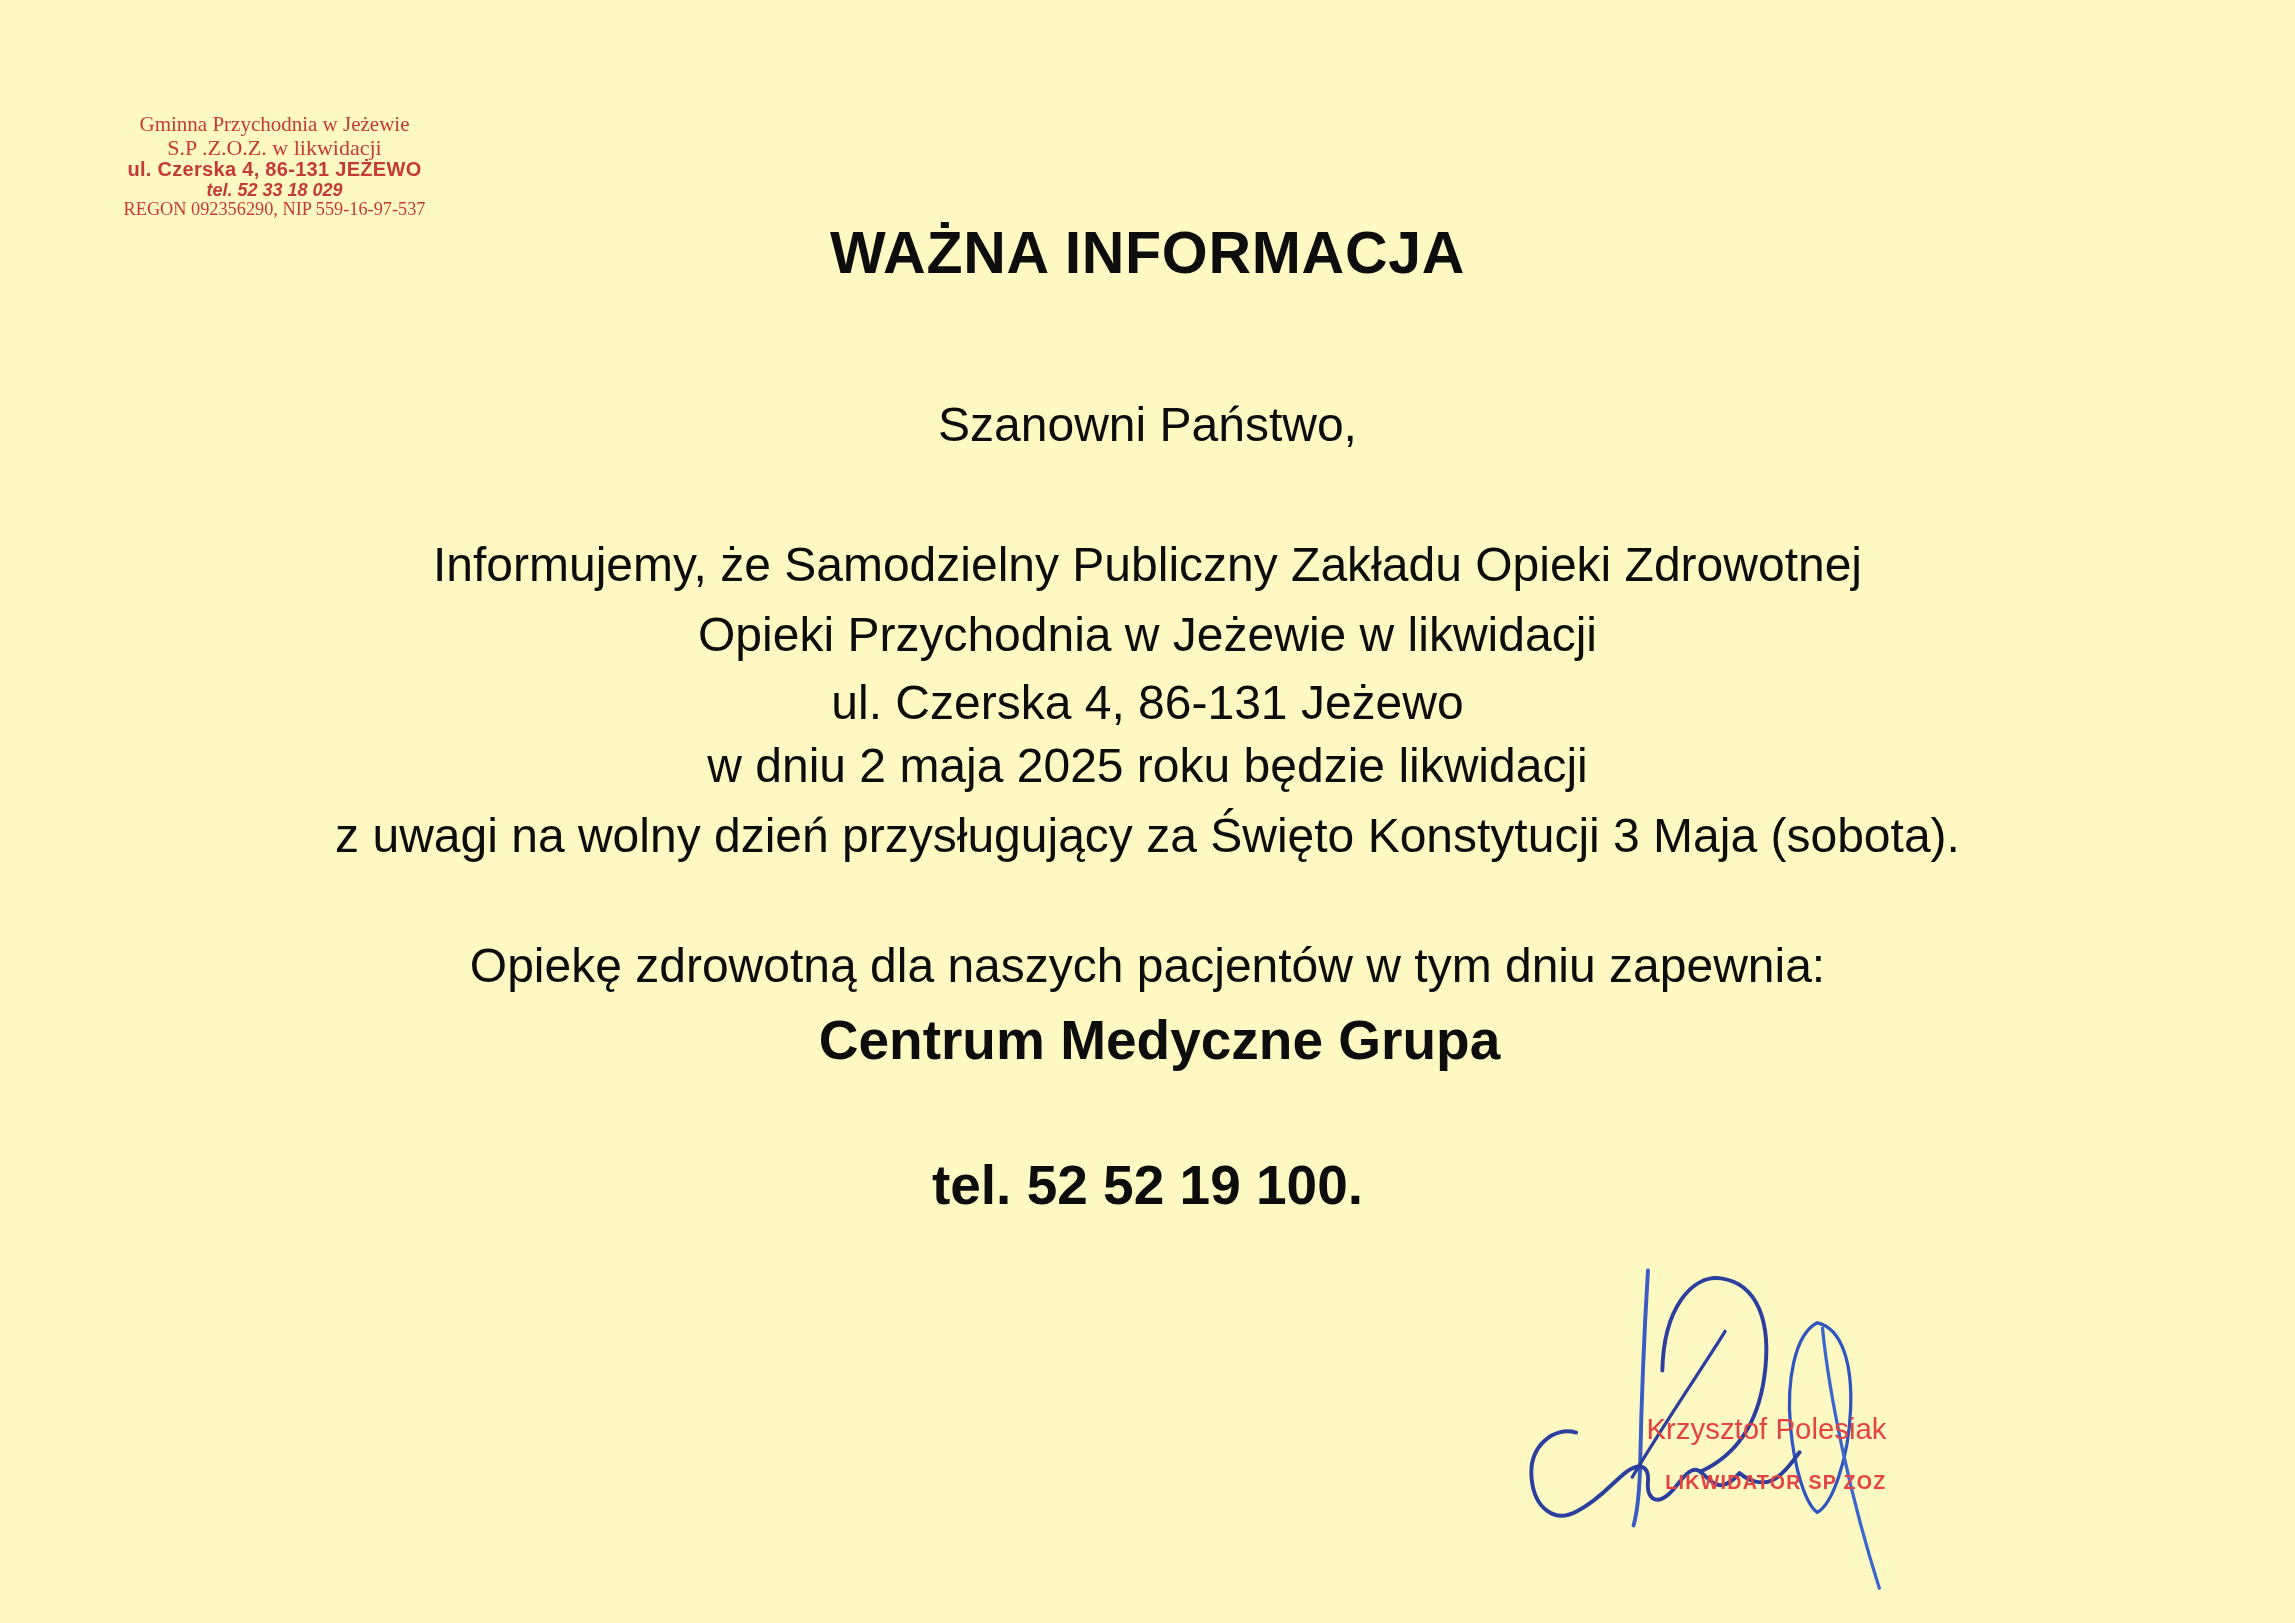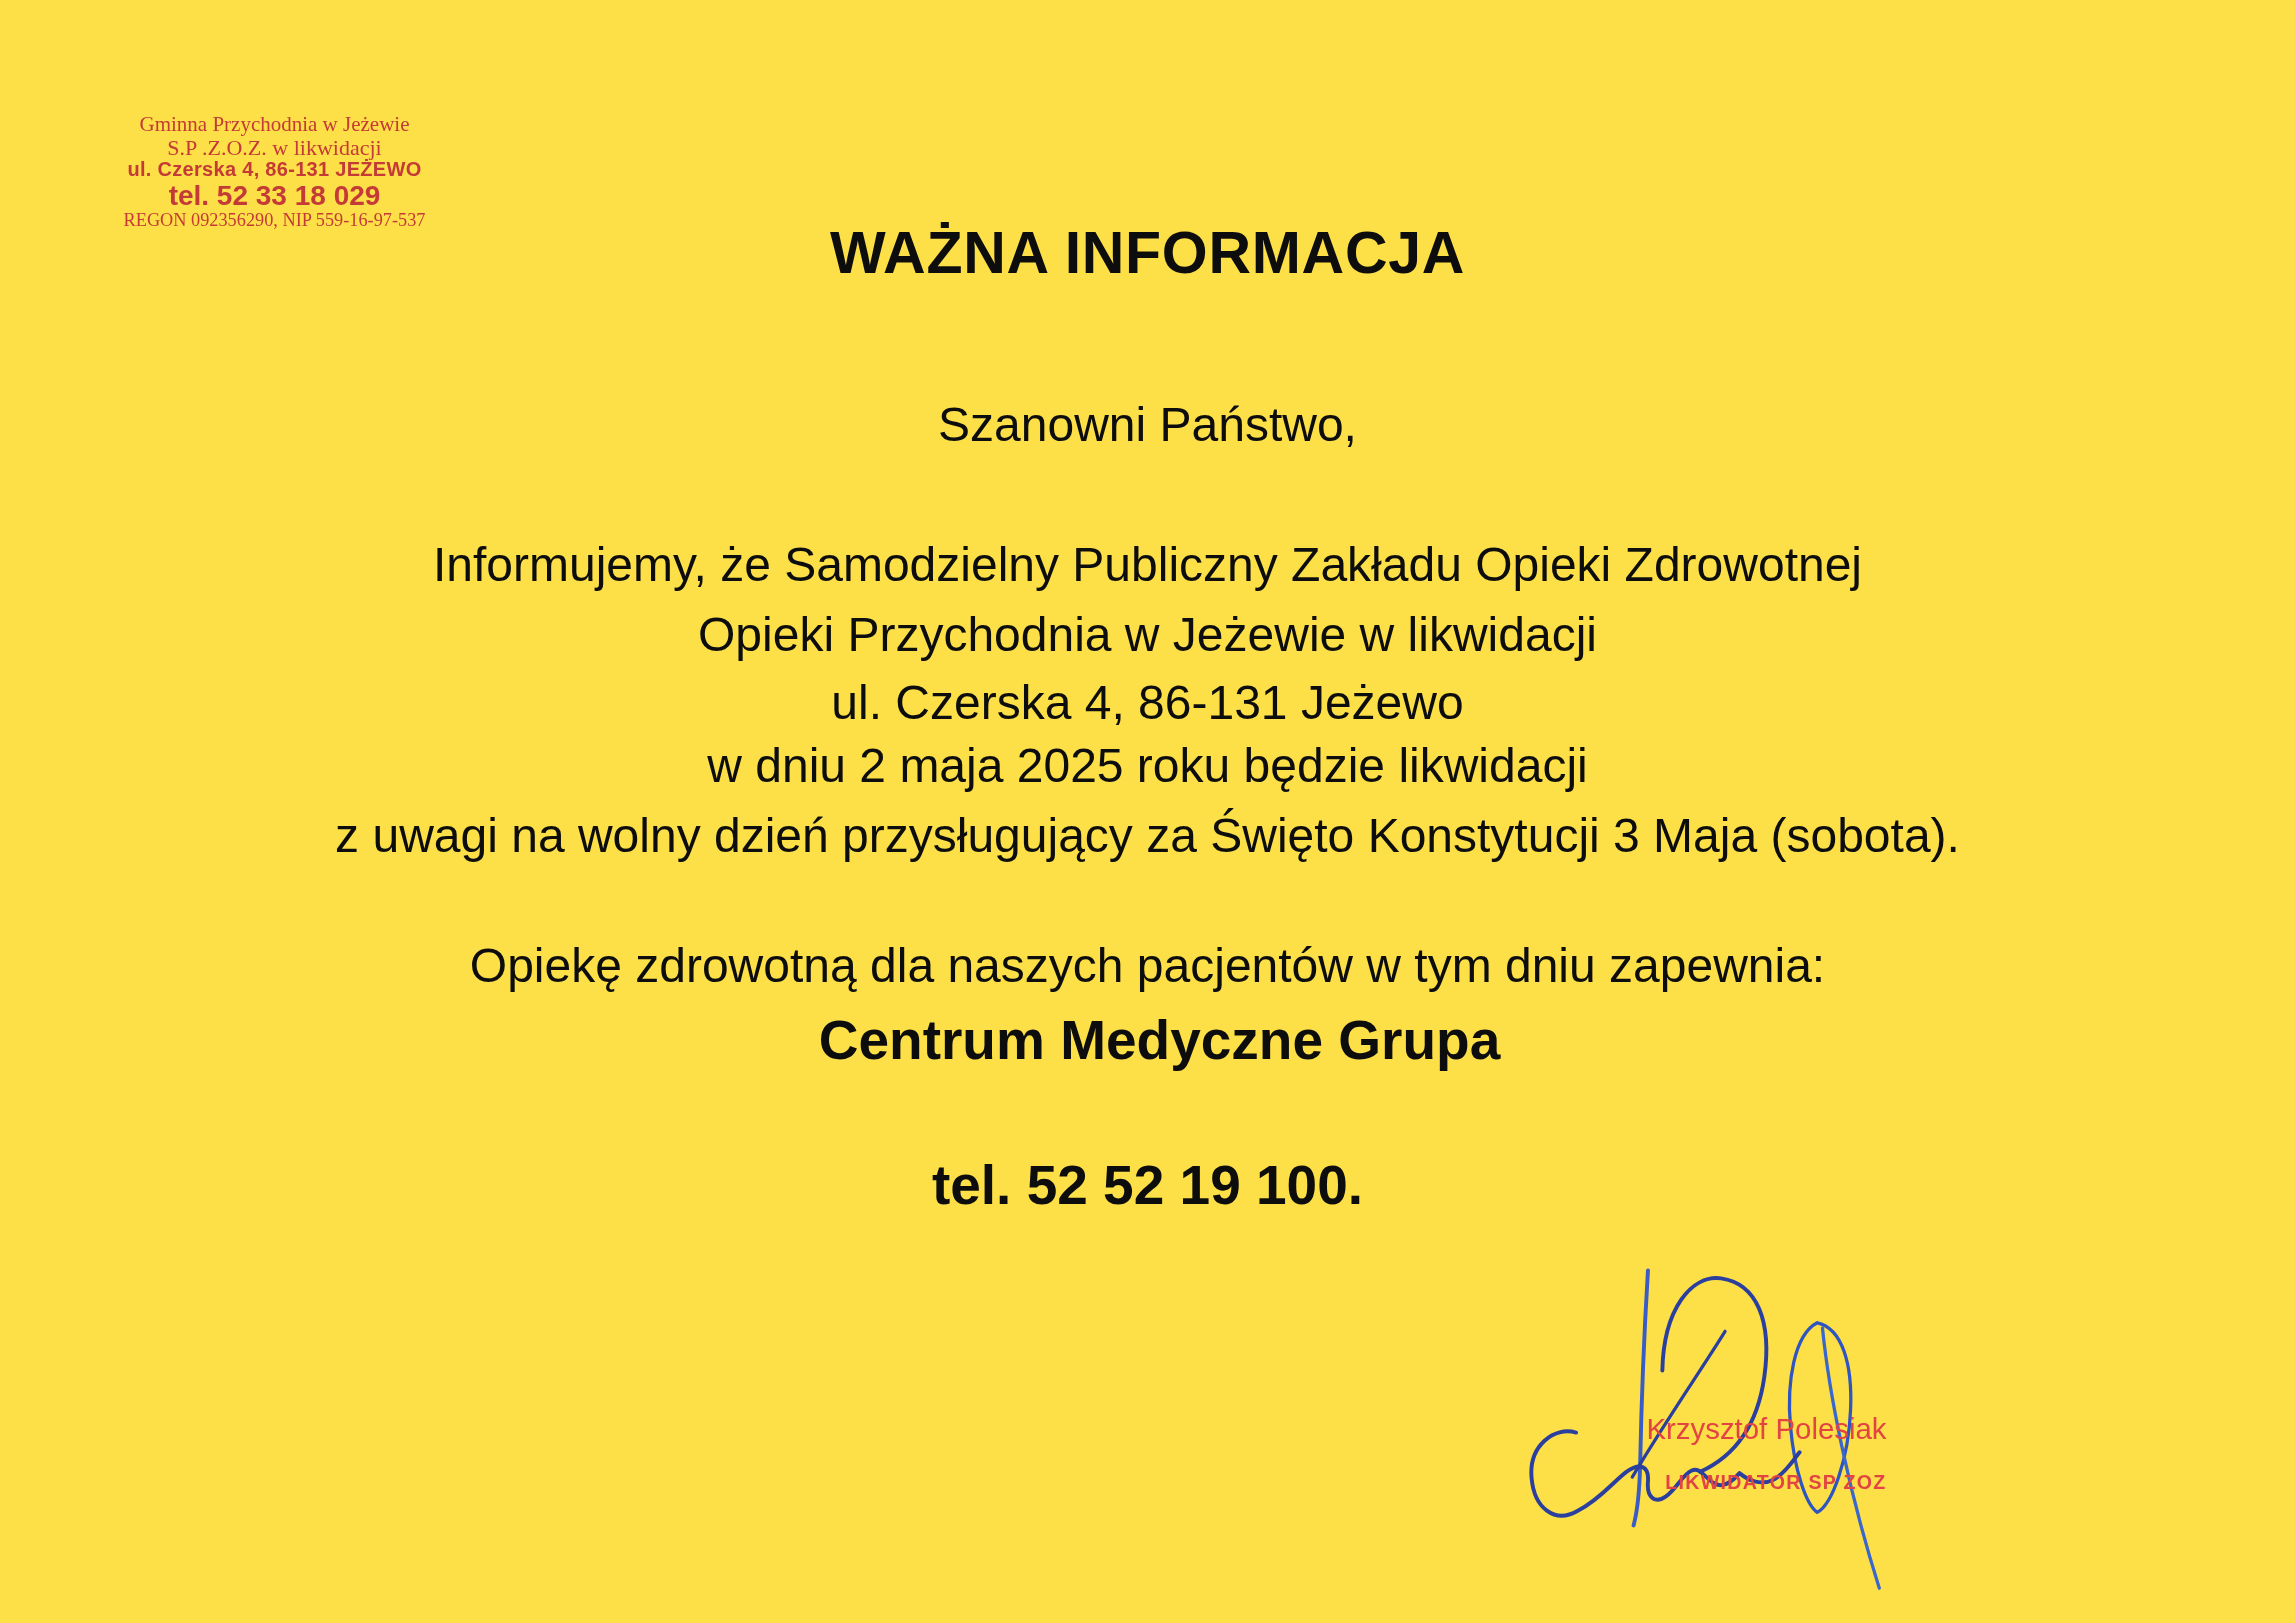--- a/index.html
+++ b/index.html
@@ -1,40 +1,40 @@
 <!DOCTYPE html>
 <html style="font-size:10.5px"><head>
 <meta charset="utf-8">
 <style>
   html, body { margin: 0; padding: 0; background: #ffffff; }
   .page {
     position: relative;
     width: 2295px;
     height: 1623px;
-    background: #fde047;
+    background: #fef9c3;
     overflow: hidden;
     font-family: "Liberation Sans", sans-serif;
     color: #0d0d0d;
   }
 
   
   .letterhead {
     position: absolute;
     left: 111px;
     top: 113px;
     width: 327px;
     text-align: center;
     color: #c43a36;
     line-height: 1.08;
   }
   .lh-serif  { font-family: "Liberation Serif", serif; }
   .lh-1 { font-size: 21px; }
   .lh-2 { font-size: 22px; }
   .lh-3 { font-size: 20px; font-weight: 600; letter-spacing: 0.3px; }
-  .lh-4 { font-size: 28px; font-weight: 600; }
+  .lh-4 { font-size: 18px; font-weight: 600; font-style: italic; }
   .lh-5 { font-size: 18.3px; font-weight: 500; font-family: Liberation Serif, serif; }
 
   
   .title {
     position: absolute;
     left: 0; right: 0;
     top: 219px;
     margin: 0;
     text-align: center;
     font-size: 59px;

